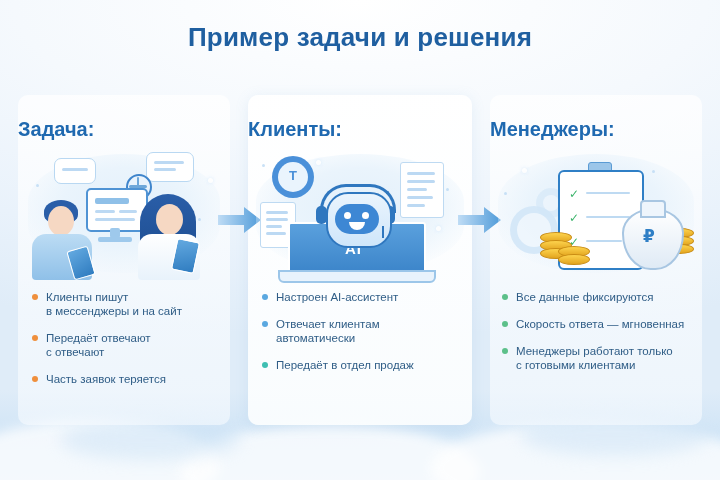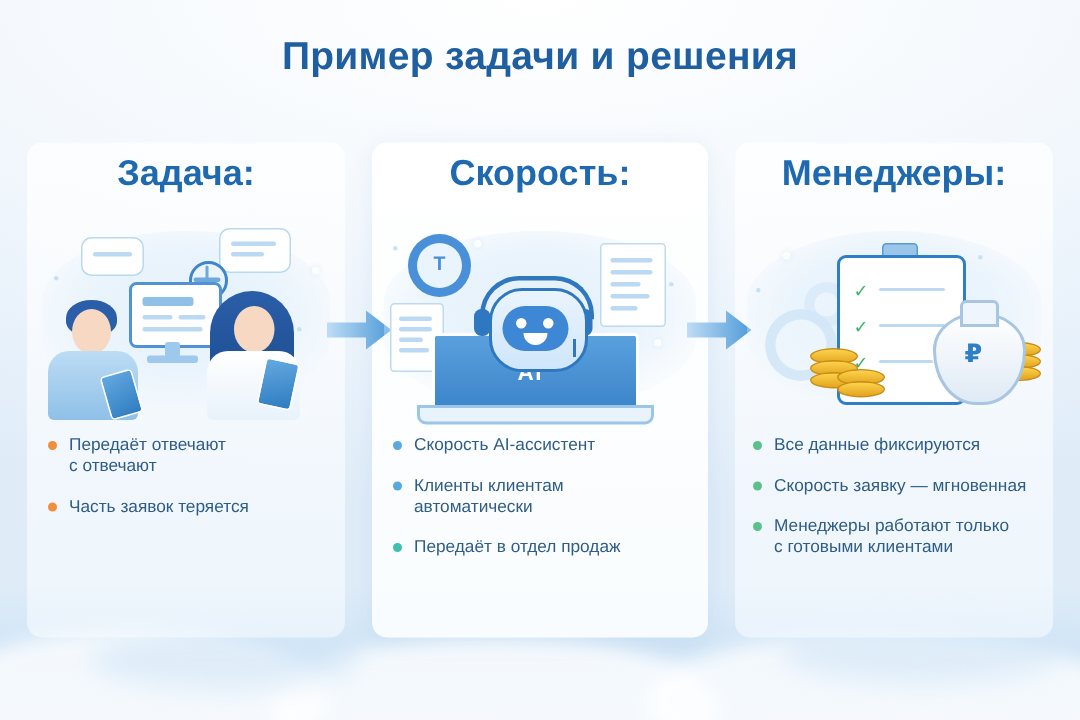--- a/index.html
+++ b/index.html
@@ -24,22 +24,22 @@
     font-size:26px;font-weight:bold;color:#1f5fa0;letter-spacing:.2px;
   }
 
   
   .panel{position:absolute;top:95px;height:330px;border-radius:10px;overflow:hidden;}
   .p1{left:18px;width:212px;background:linear-gradient(180deg,rgba(255,255,255,.78),rgba(247,251,255,.60));}
   .p2{left:248px;width:224px;background:linear-gradient(180deg,rgba(255,255,255,.97),rgba(252,254,255,.90));
       box-shadow:0 2px 14px rgba(110,160,210,.13);}
   .p3{left:490px;width:212px;background:linear-gradient(180deg,rgba(255,255,255,.78),rgba(247,251,255,.60));}
 
-  .col-title{position:absolute;top:102px;width:212px;text-align:center;
-    font-size:24px;font-weight:bold;color:#1f69b0;}
+  .col-title{position:absolute;top:118px;width:212px;text-align:left;
+    font-size:20px;font-weight:bold;color:#1f69b0;}
   .ct1{left:18px;} .ct2{left:248px;width:224px;} .ct3{left:490px;}
 
   
   .illus{position:absolute;top:148px;height:135px;}
   .i1{left:22px;width:204px;}
   .i2{left:250px;width:220px;}
   .i3{left:492px;width:208px;}
   .illus .bg{position:absolute;left:6px;right:6px;top:6px;bottom:10px;border-radius:50%/40%;
     background:radial-gradient(60% 60% at 50% 45%, #e3f0fb 0%, #eaf4fc 55%, rgba(236,245,253,0) 100%);}
   .sp{position:absolute;width:3px;height:3px;border-radius:50%;background:#bfdcf5;opacity:.85;}
@@ -113,21 +113,21 @@
   <div class="cloudb" style="left:60px;bottom:20px;width:180px;height:40px;"></div>
   <div class="cloudb" style="left:520px;bottom:24px;width:190px;height:42px;"></div>
 
   <div class="title">Пример задачи и решения</div>
 
   <div class="panel p1"></div>
   <div class="panel p2"></div>
   <div class="panel p3"></div>
 
   <div class="col-title ct1">Задача:</div>
-  <div class="col-title ct2">Скорость:</div>
+  <div class="col-title ct2">Клиенты:</div>
   <div class="col-title ct3">Менеджеры:</div>
 
   <div class="illus i1">
     <div class="bg"></div>
 
     <div class="bubble" style="left:32px;top:10px;width:40px;height:24px;">
       <div class="bline" style="left:7px;top:9px;width:26px;"></div>
     </div>
     <div class="bubble" style="left:124px;top:4px;width:46px;height:28px;">
       <div class="bline" style="left:7px;top:8px;width:30px;"></div>
@@ -260,53 +260,58 @@
     <div style="position:absolute;left:148px;top:52px;width:22px;height:14px;background:#eef5fc;border:2px solid #a8c6e2;border-radius:4px 4px 0 0;"></div>
     <div class="ruble" style="left:151px;top:78px;">₽</div>
     <div class="sp big" style="left:30px;top:20px;"></div>
     <div class="sp" style="left:160px;top:22px;"></div>
     <div class="sp" style="left:12px;top:44px;"></div>
   </div>
 
   <div class="list l1">
     <div class="li">
       <span class="dot" style="background:#ef8f3c"></span>
+      <span class="txt">Клиенты пишут</span>
+      <span class="txt">в мессенджеры и на сайт</span>
+    </div>
+    <div class="li">
+      <span class="dot" style="background:#ef8f3c"></span>
       <span class="txt">Передаёт отвечают</span>
       <span class="txt">с отвечают</span>
     </div>
     <div class="li">
       <span class="dot" style="background:#ef8f3c"></span>
       <span class="txt">Часть заявок теряется</span>
     </div>
   </div>
 
   <div class="list l2">
     <div class="li">
       <span class="dot" style="background:#5aa8e0"></span>
-      <span class="txt">Скорость AI-ассистент</span>
+      <span class="txt">Настроен AI-ассистент</span>
     </div>
     <div class="li">
       <span class="dot" style="background:#5aa8e0"></span>
-      <span class="txt">Клиенты клиентам</span>
+      <span class="txt">Отвечает клиентам</span>
       <span class="txt">автоматически</span>
     </div>
     <div class="li">
       <span class="dot" style="background:#3ebfb2"></span>
       <span class="txt">Передаёт в отдел продаж</span>
     </div>
   </div>
 
   <div class="list l3">
     <div class="li">
       <span class="dot" style="background:#5cc08a"></span>
       <span class="txt">Все данные фиксируются</span>
     </div>
     <div class="li">
       <span class="dot" style="background:#5cc08a"></span>
-      <span class="txt">Скорость заявку — мгновенная</span>
+      <span class="txt">Скорость ответа — мгновенная</span>
     </div>
     <div class="li">
       <span class="dot" style="background:#5cc08a"></span>
       <span class="txt">Менеджеры работают только</span>
       <span class="txt">с готовыми клиентами</span>
     </div>
   </div>
 
 </div>
 

